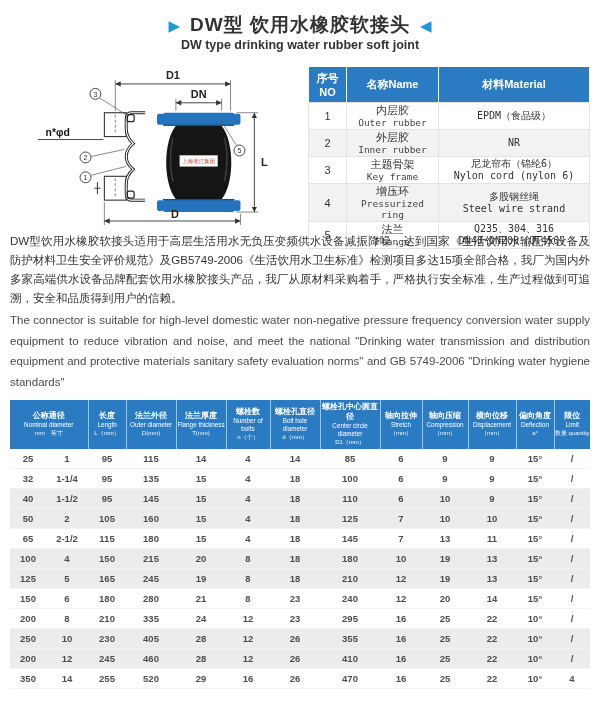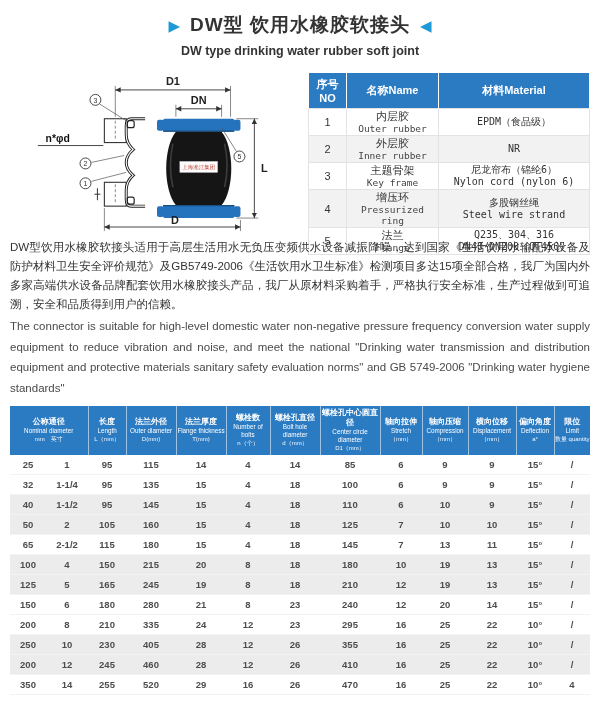--- a/index.html
+++ b/index.html
@@ -4,21 +4,21 @@
 <style>
   * { margin:0; padding:0; box-sizing:border-box; }
   html,body { width:600px; background:#fff; font-family:"Liberation Sans", sans-serif; color:#333; }
   body { height:717px; overflow:hidden; }
 
   
   .title-wrap { padding-top:12px; text-align:center; }
   .title-line { display:flex; align-items:center; justify-content:center; gap:10px; }
   .arrow { color:#1f9ad6; font-size:15px; line-height:1; }
   .main-title { font-size:19px; font-weight:bold; color:#333; letter-spacing:1px; }
-  .sub-title { font-size:12.5px; font-weight:bold; color:#333; margin-top:6px; }
+  .sub-title { font-size:12.5px; font-weight:bold; color:#333; margin-top:0; }
 
   
   .top-section { display:flex; margin:14px 10px 0 10px; height:162px; }
   .diagram-box { width:298px; height:162px; flex:none; }
 
   
   .mat-table { flex:1; border-collapse:collapse; table-layout:fixed; font-size:11px; }
   .mat-table th { background:#2b7bc3; color:#fff; font-size:11px; font-weight:bold;
                   padding:4px 1px; border:1px solid #fff; border-bottom:none; }
   .mat-table td { border:1px solid #e3e3e3; text-align:center; vertical-align:middle; padding:1px 2px; }

